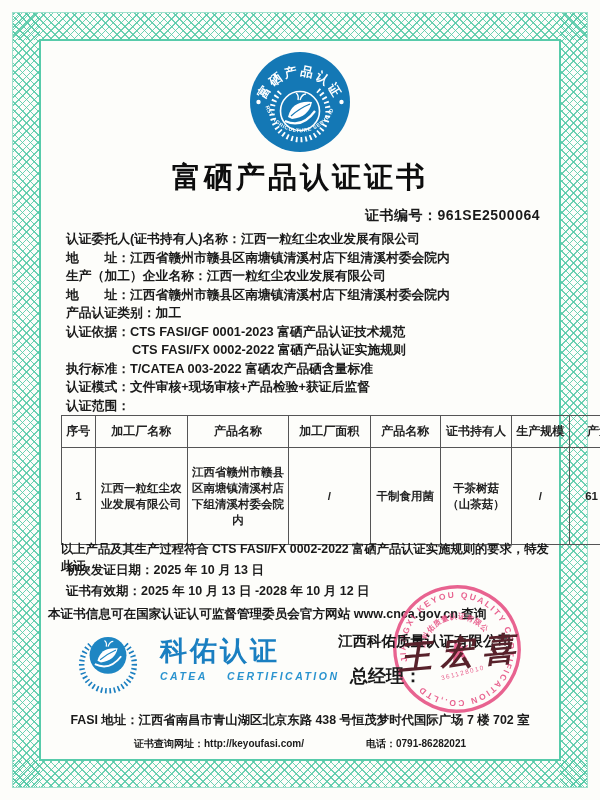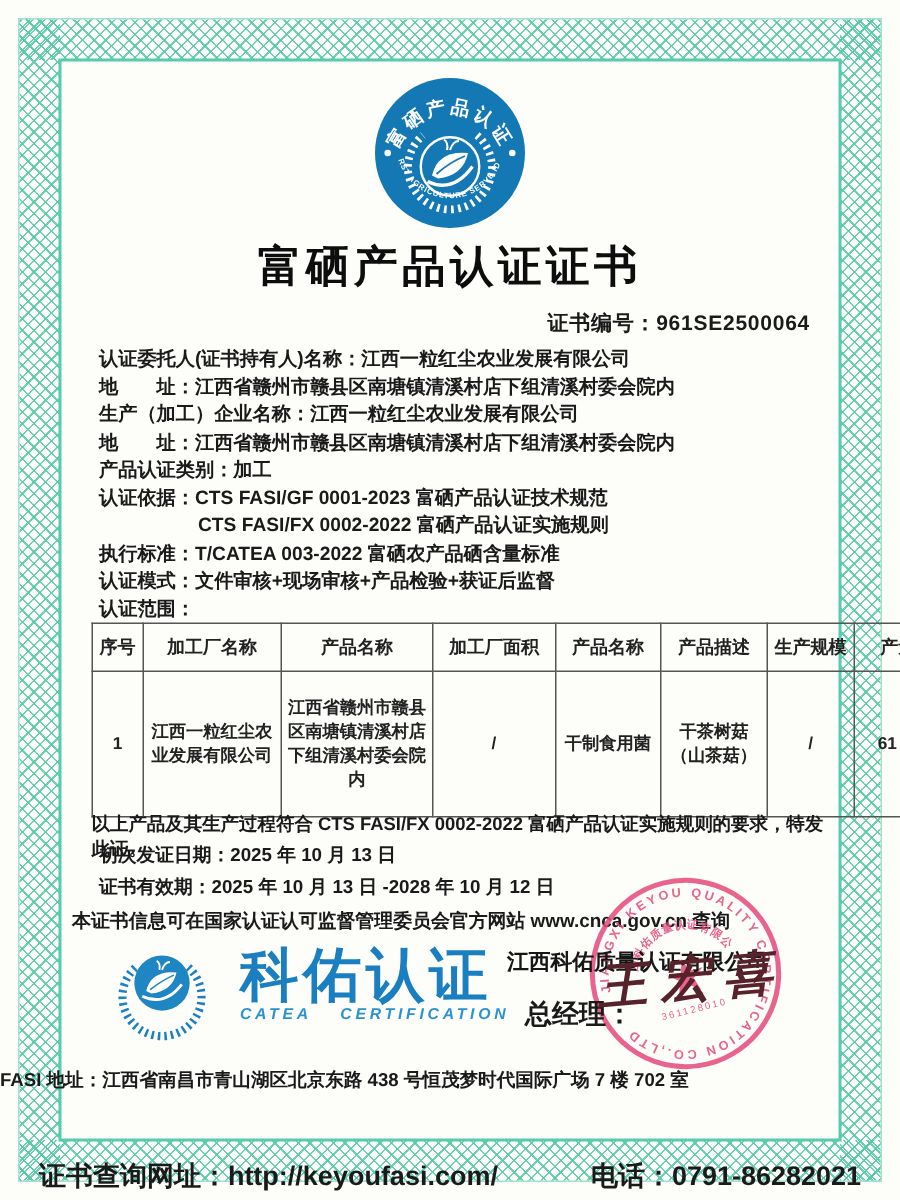--- a/index.html
+++ b/index.html
@@ -43,33 +43,33 @@
   
   .statement{position:absolute;top:541px;left:61px;right:48px;font-size:12.3px;font-weight:600;}
   .dates{position:absolute;top:562px;left:66px;right:48px;font-size:12.5px;font-weight:bold;display:flex;gap:32px;}
   .validity{position:absolute;top:583px;left:66px;font-size:12.5px;font-weight:bold;}
   .query-note{position:absolute;top:606px;left:0;width:100%;text-align:left;font-size:12.6px;font-weight:600;margin-left:48px;}
 
   
   .keyou{position:absolute;top:622px;left:62px;display:flex;align-items:center;}
   .keyou-logo{width:92px;height:72px;}
   .keyou-text{margin-left:6px;}
-  .keyou-cn{font-size:39px;font-weight:bold;color:#1a7fc1;letter-spacing:3px;line-height:32px;}
+  .keyou-cn{font-size:27px;font-weight:bold;color:#1a7fc1;letter-spacing:3px;line-height:32px;}
   .keyou-en{font-size:10.5px;font-weight:bold;font-style:italic;color:#2a93cf;letter-spacing:2.5px;word-spacing:14px;margin-top:3px;}
 
   .issuer{position:absolute;top:632px;left:338px;width:210px;font-size:14.5px;font-weight:600;color:#161616;z-index:3;}
   .gm-line{position:absolute;top:664px;left:350px;font-size:18px;font-weight:600;z-index:3;}
   .signature{position:absolute;top:630px;left:398px;width:150px;z-index:4;
     font-family:"DejaVu Serif","Liberation Serif",serif;font-style:italic;font-weight:bold;
     font-size:33px;letter-spacing:9px;color:#58222b;transform:rotate(-5deg);white-space:nowrap;}
   .seal{position:absolute;top:580px;left:388px;width:138px;height:138px;z-index:2;opacity:.85;}
 
-  .fasi-line{position:absolute;top:712px;left:0;width:100%;text-align:left;font-size:12.4px;font-weight:600;}
+  .fasi-line{position:absolute;top:712px;left:0;width:100%;text-align:center;font-size:12.4px;font-weight:600;}
   .contact-line{position:absolute;top:737px;left:0;width:100%;display:flex;justify-content:center;gap:62px;
-    font-size:18px;font-weight:600;margin-top:35px;}
+    font-size:10px;font-weight:600;}
 </style>
 </head>
 <body>
 
 <div class="page">
 
   <div class="band top"></div>
   <div class="band bottom"></div>
   <div class="band left"></div>
   <div class="band right"></div>
@@ -131,21 +131,21 @@
         <col style="width:9.8%">
         <col style="width:10%">
     </colgroup>
     <thead>
       <tr>
         <th>序号</th>
         <th>加工厂名称</th>
         <th>产品名称</th>
         <th>加工厂面积</th>
         <th>产品名称</th>
-        <th>产品描述</th>
+        <th>证书持有人</th>
         <th>生产规模</th>
         <th>产量</th>
       </tr>
     </thead>
     <tbody>
       <tr>
         <td>1</td>
         <td>江西一粒红尘农业发展有限公司</td>
         <td>江西省赣州市赣县区南塘镇清溪村店下组清溪村委会院内</td>
         <td>/</td>

